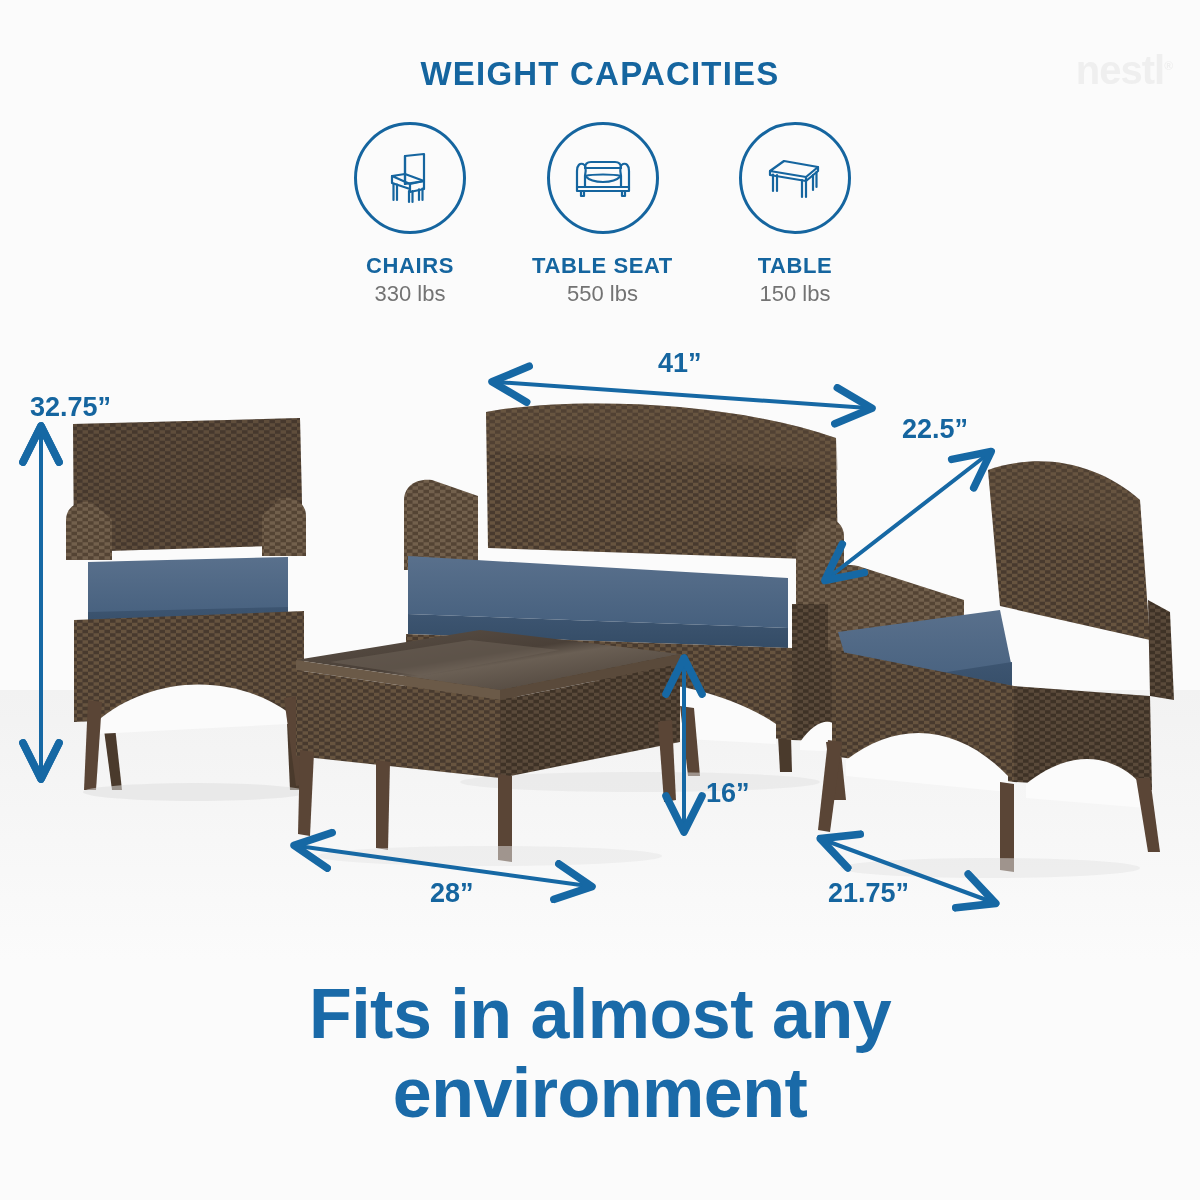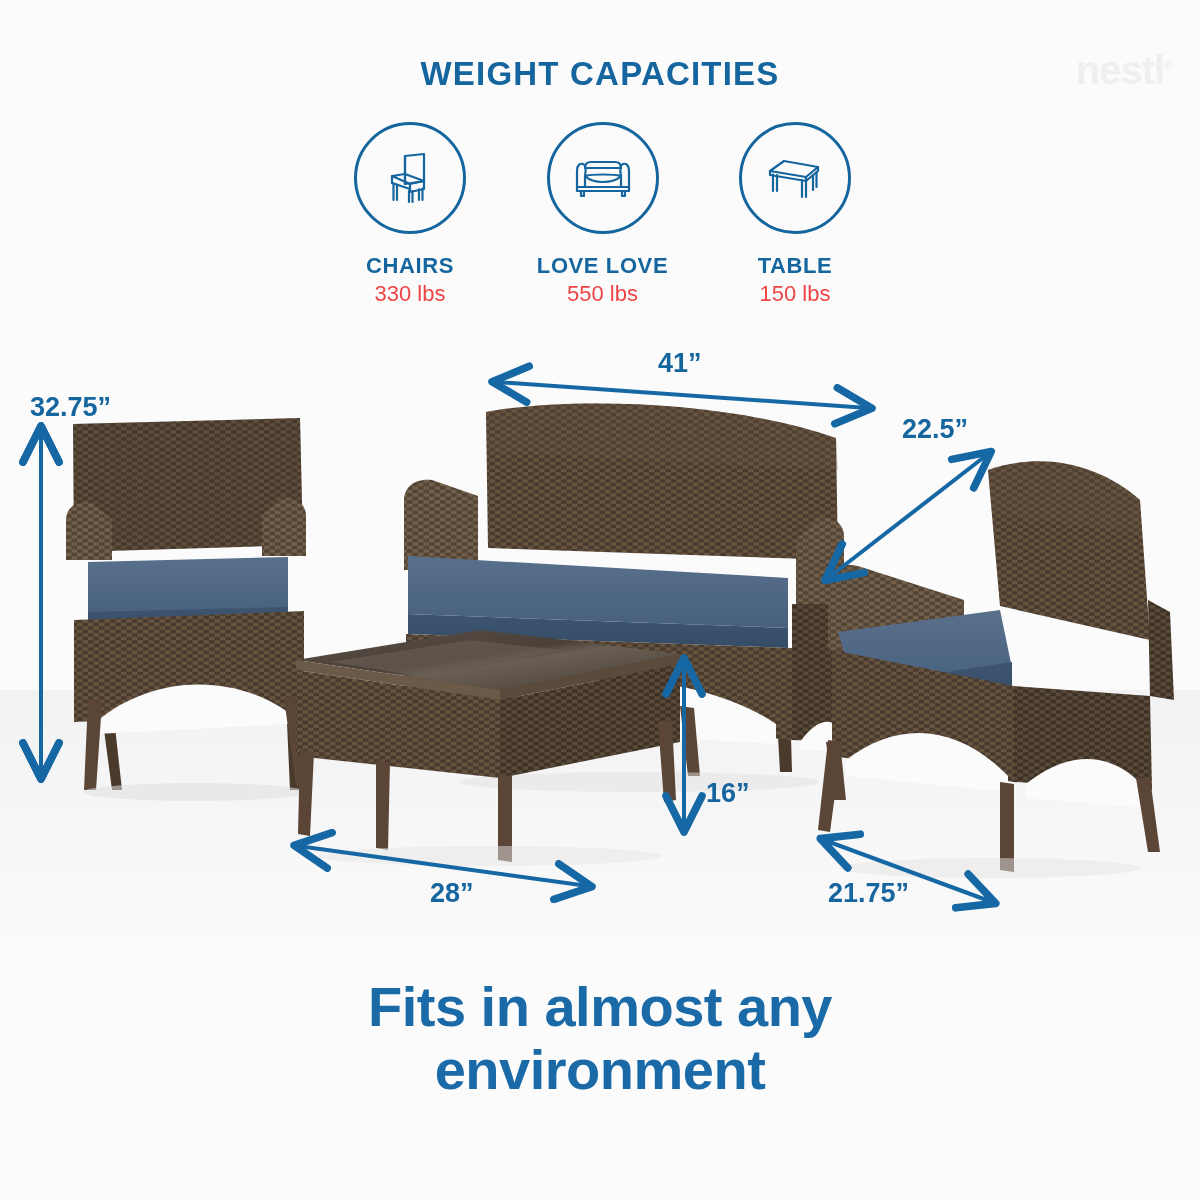--- a/index.html
+++ b/index.html
@@ -38,28 +38,28 @@
     width:112px; height:112px; border-radius:50%;
     border:3px solid #15659f;
     margin:0 auto 18px auto;
     display:flex; align-items:center; justify-content:center;
   }
   .cap-name {
     font-size:22px; font-weight:700; letter-spacing:.6px;
     color:#15659f; line-height:1.25;
   }
   .cap-value {
-    font-size:22px; font-weight:400; color:#ef4444; line-height:1.3;
+    font-size:22px; font-weight:400; color:#737373; line-height:1.3;
   }
 
   
   .headline {
     position:absolute; left:0; right:0; top:975px;
     text-align:center;
-    font-size:56px; font-weight:700; line-height:1.13;
+    font-size:70px; font-weight:700; line-height:1.13;
     color:#1a6aa8; letter-spacing:-0.5px;
   }
 
   
   .dim {
     position:absolute;
     font-size:27px; font-weight:700; color:#15659f;
     white-space:nowrap;
   }
   .dim-3275 { left:30px;  top:392px; }
@@ -117,21 +117,21 @@
             <path d="M17 25 L53 25"></path>
             <path d="M17 25 C17 21 19 19 23 19 L47 19 C51 19 53 21 53 25"></path>
             <path d="M17 33 C25 31 45 31 53 33"></path>
             <path d="M17 33 C25 41 45 41 53 33"></path>
             <path d="M9 44 L61 44 L61 48 L9 48 Z"></path>
             <path d="M13 48 L13 53 L16 53 L16 48"></path>
             <path d="M54 48 L54 53 L57 53 L57 48"></path>
           </g>
         </svg>
       </div>
-      <div class="cap-name">LOVE LOVE</div>
+      <div class="cap-name">TABLE SEAT</div>
       <div class="cap-value">550 lbs</div>
     </div>
 
     <div class="cap-item">
       <div class="cap-circle">
         <svg width="66" height="66" viewBox="0 0 66 66">
           <g fill="none" stroke="#15659f" stroke-width="2.2" stroke-linejoin="round" stroke-linecap="round">
             <path d="M22 16 L56 22 L44 32 L8 26 Z"></path>
             <path d="M8 26 L8 30 L44 36 L44 32"></path>
             <path d="M44 36 L56 26 L56 22"></path>

